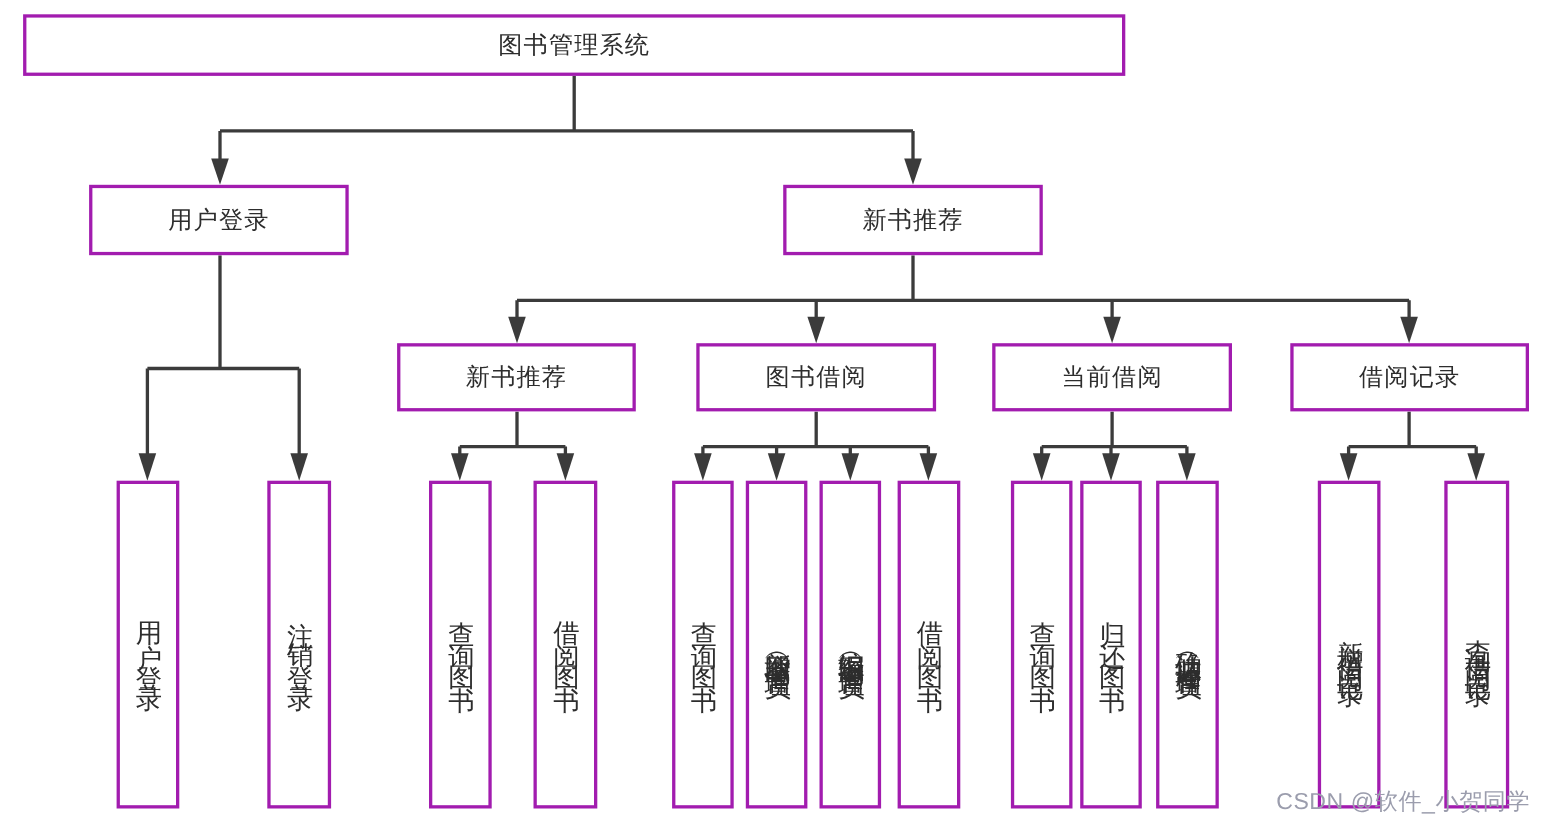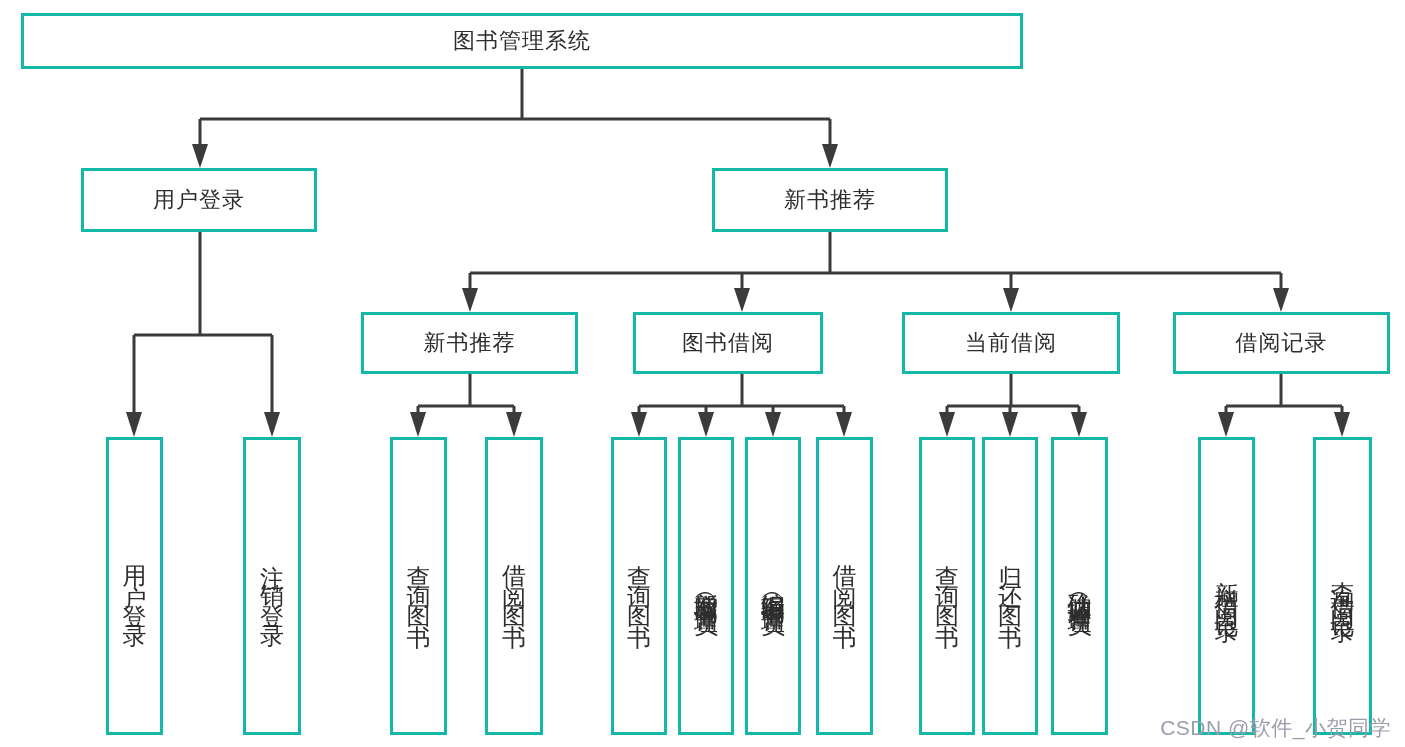--- a/index.html
+++ b/index.html
@@ -4,21 +4,21 @@
 <style>
   html,body{margin:0;padding:0;background:#ffffff;}
   .canvas{
     position:relative;width:1405px;height:747px;background:#ffffff;
     font-family:"Liberation Sans","DejaVu Sans",sans-serif;
     color:#2d2d2d;overflow:hidden;
   }
   .connectors{position:absolute;left:0;top:0;z-index:1;}
   .node{
     position:absolute;box-sizing:border-box;background:#ffffff;
-    border:3px solid #14b8a6;display:flex;align-items:center;justify-content:center;
+    border:3px solid #a21caf;display:flex;align-items:center;justify-content:center;
     z-index:2;
   }
   .hnode{font-size:22px;letter-spacing:1px;}
   .leaf{z-index:2;}
   .leaf-label{
     writing-mode:vertical-rl;text-orientation:mixed;
     font-size:24px;line-height:1;white-space:nowrap;
   }
   .watermark{
     position:absolute;right:14px;bottom:5px;z-index:3;
@@ -77,21 +77,21 @@
   <div class="node hnode" style="left:81px;top:168px;width:236px;height:64px">
     <span>用户登录</span>
   </div>
   <div class="node hnode" style="left:712px;top:168px;width:236px;height:64px">
     <span>新书推荐</span>
   </div>
 
   <div class="node hnode" style="left:361px;top:312px;width:217px;height:62px">
     <span>新书推荐</span>
   </div>
-  <div class="node hnode" style="left:633px;top:312px;width:190px;height:62px">
+  <div class="node hnode" style="left:633px;top:312px;width:218px;height:62px">
     <span>图书借阅</span>
   </div>
   <div class="node hnode" style="left:902px;top:312px;width:218px;height:62px">
     <span>当前借阅</span>
   </div>
   <div class="node hnode" style="left:1173px;top:312px;width:217px;height:62px">
     <span>借阅记录</span>
   </div>
 
   <div class="node leaf" style="left:106px;top:437px;width:57px;height:298px">

